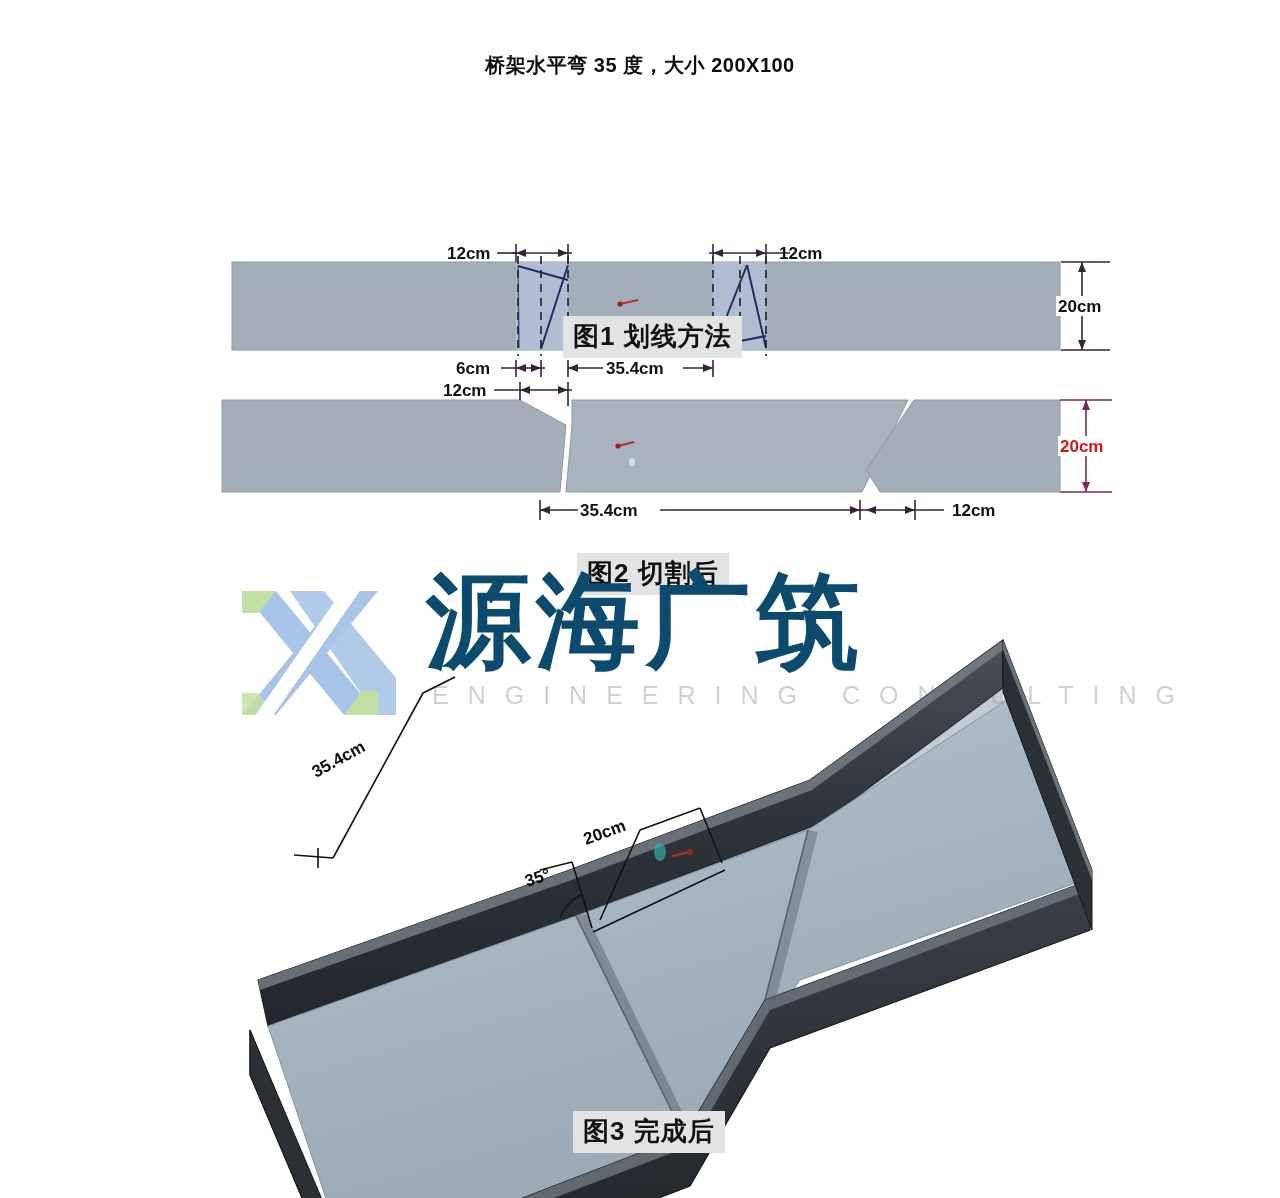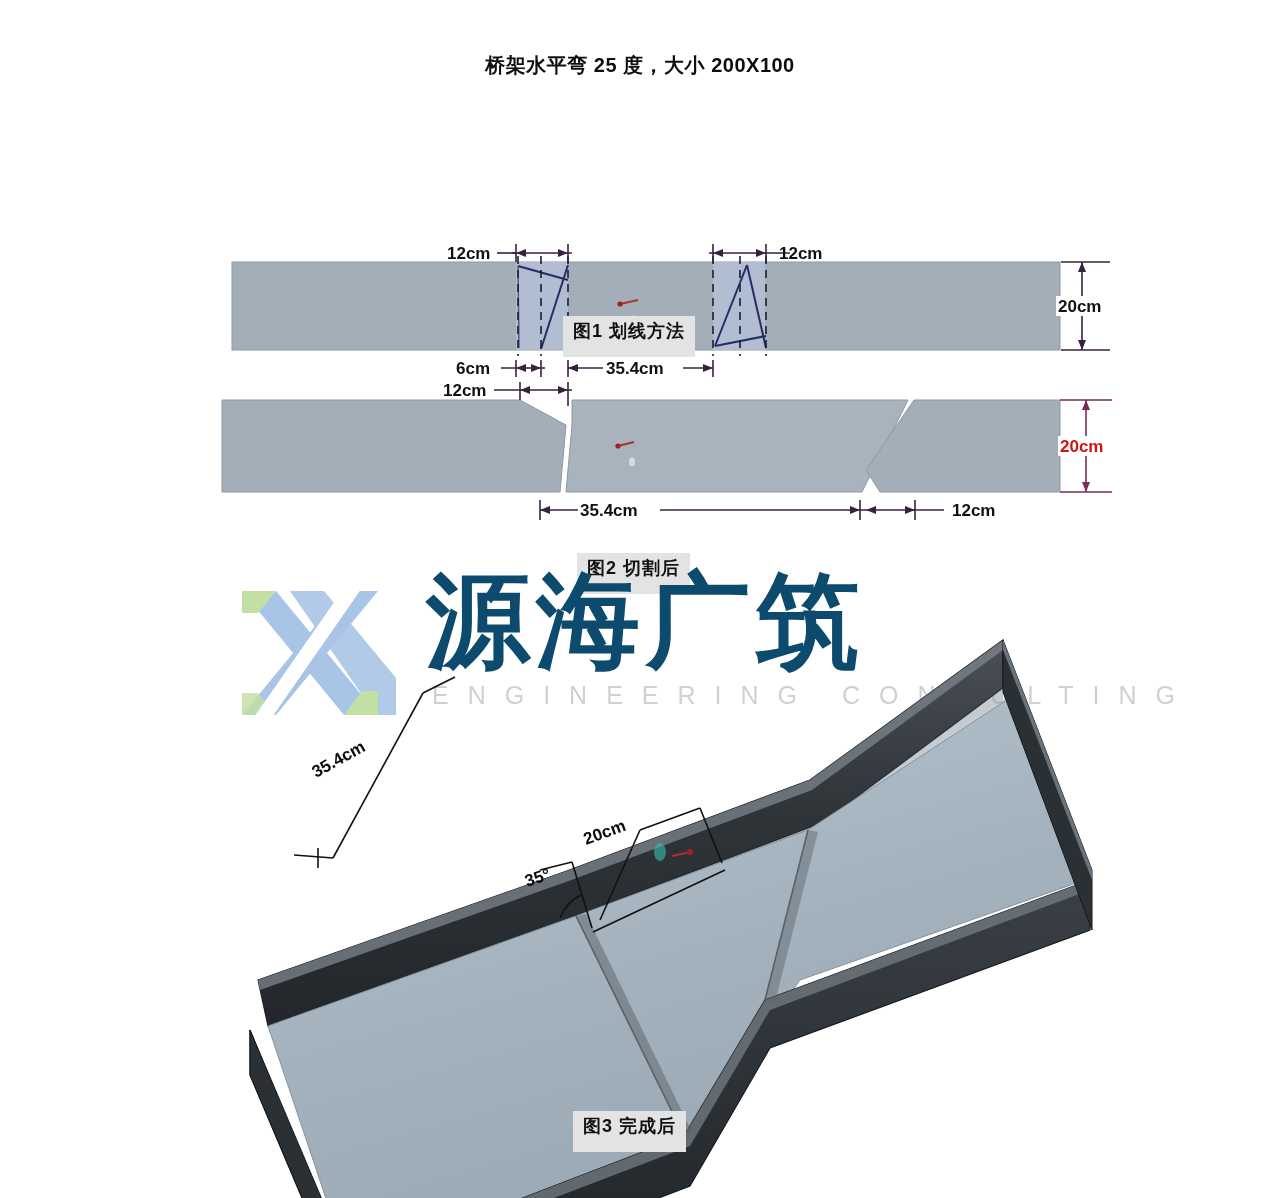--- a/index.html
+++ b/index.html
@@ -32,25 +32,25 @@
     text-align: center;
     font-size: 20px;
     font-weight: bold;
     letter-spacing: 0.5px;
     color: #0e0e0e;
   }
 
   
   .caption {
     position: absolute;
-    font-size: 18px;
+    font-size: 26px;
     font-weight: bold;
     color: #111;
     background: #e3e3e3;
-    padding: 3px 10px 14px 10px;
+    padding: 3px 10px 4px 10px;
     white-space: nowrap;
     letter-spacing: 1px;
   }
 
   
   svg.stage {
     position: absolute;
     left: 0;
     top: 0;
     overflow: visible;
@@ -89,21 +89,21 @@
 
   .dimtext { font-size: 17px; font-weight: bold; font-family: "Liberation Sans", sans-serif; fill: #111; }
   .dimtext-red { font-size: 17px; font-weight: bold; font-family: "Liberation Sans", sans-serif; fill: #d01515; }
   .dimtext3d { font-size: 17px; font-weight: bold; font-family: "Liberation Sans", sans-serif; fill: #0b0b0b; }
 </style>
 </head>
 <body>
 
 <div class="page">
 
-  <div class="title">桥架水平弯 25 度，大小 200X100</div>
+  <div class="title">桥架水平弯 35 度，大小 200X100</div>
 
   <svg class="stage" width="1280" height="300" style="top:110px;">
 
     <rect x="232" y="152" width="828" height="88" fill="#a3aeb8" stroke="#8e99a3" stroke-width="1"></rect>
 
     <rect x="516" y="152" width="52" height="88" fill="#b4c0d4" opacity="0.85"></rect>
     <rect x="713" y="152" width="52" height="88" fill="#b4c0d4" opacity="0.85"></rect>
 
     <g stroke="#262c66" fill="none">
       <path d="M 518 156 L 568 170" stroke-width="2"></path>

